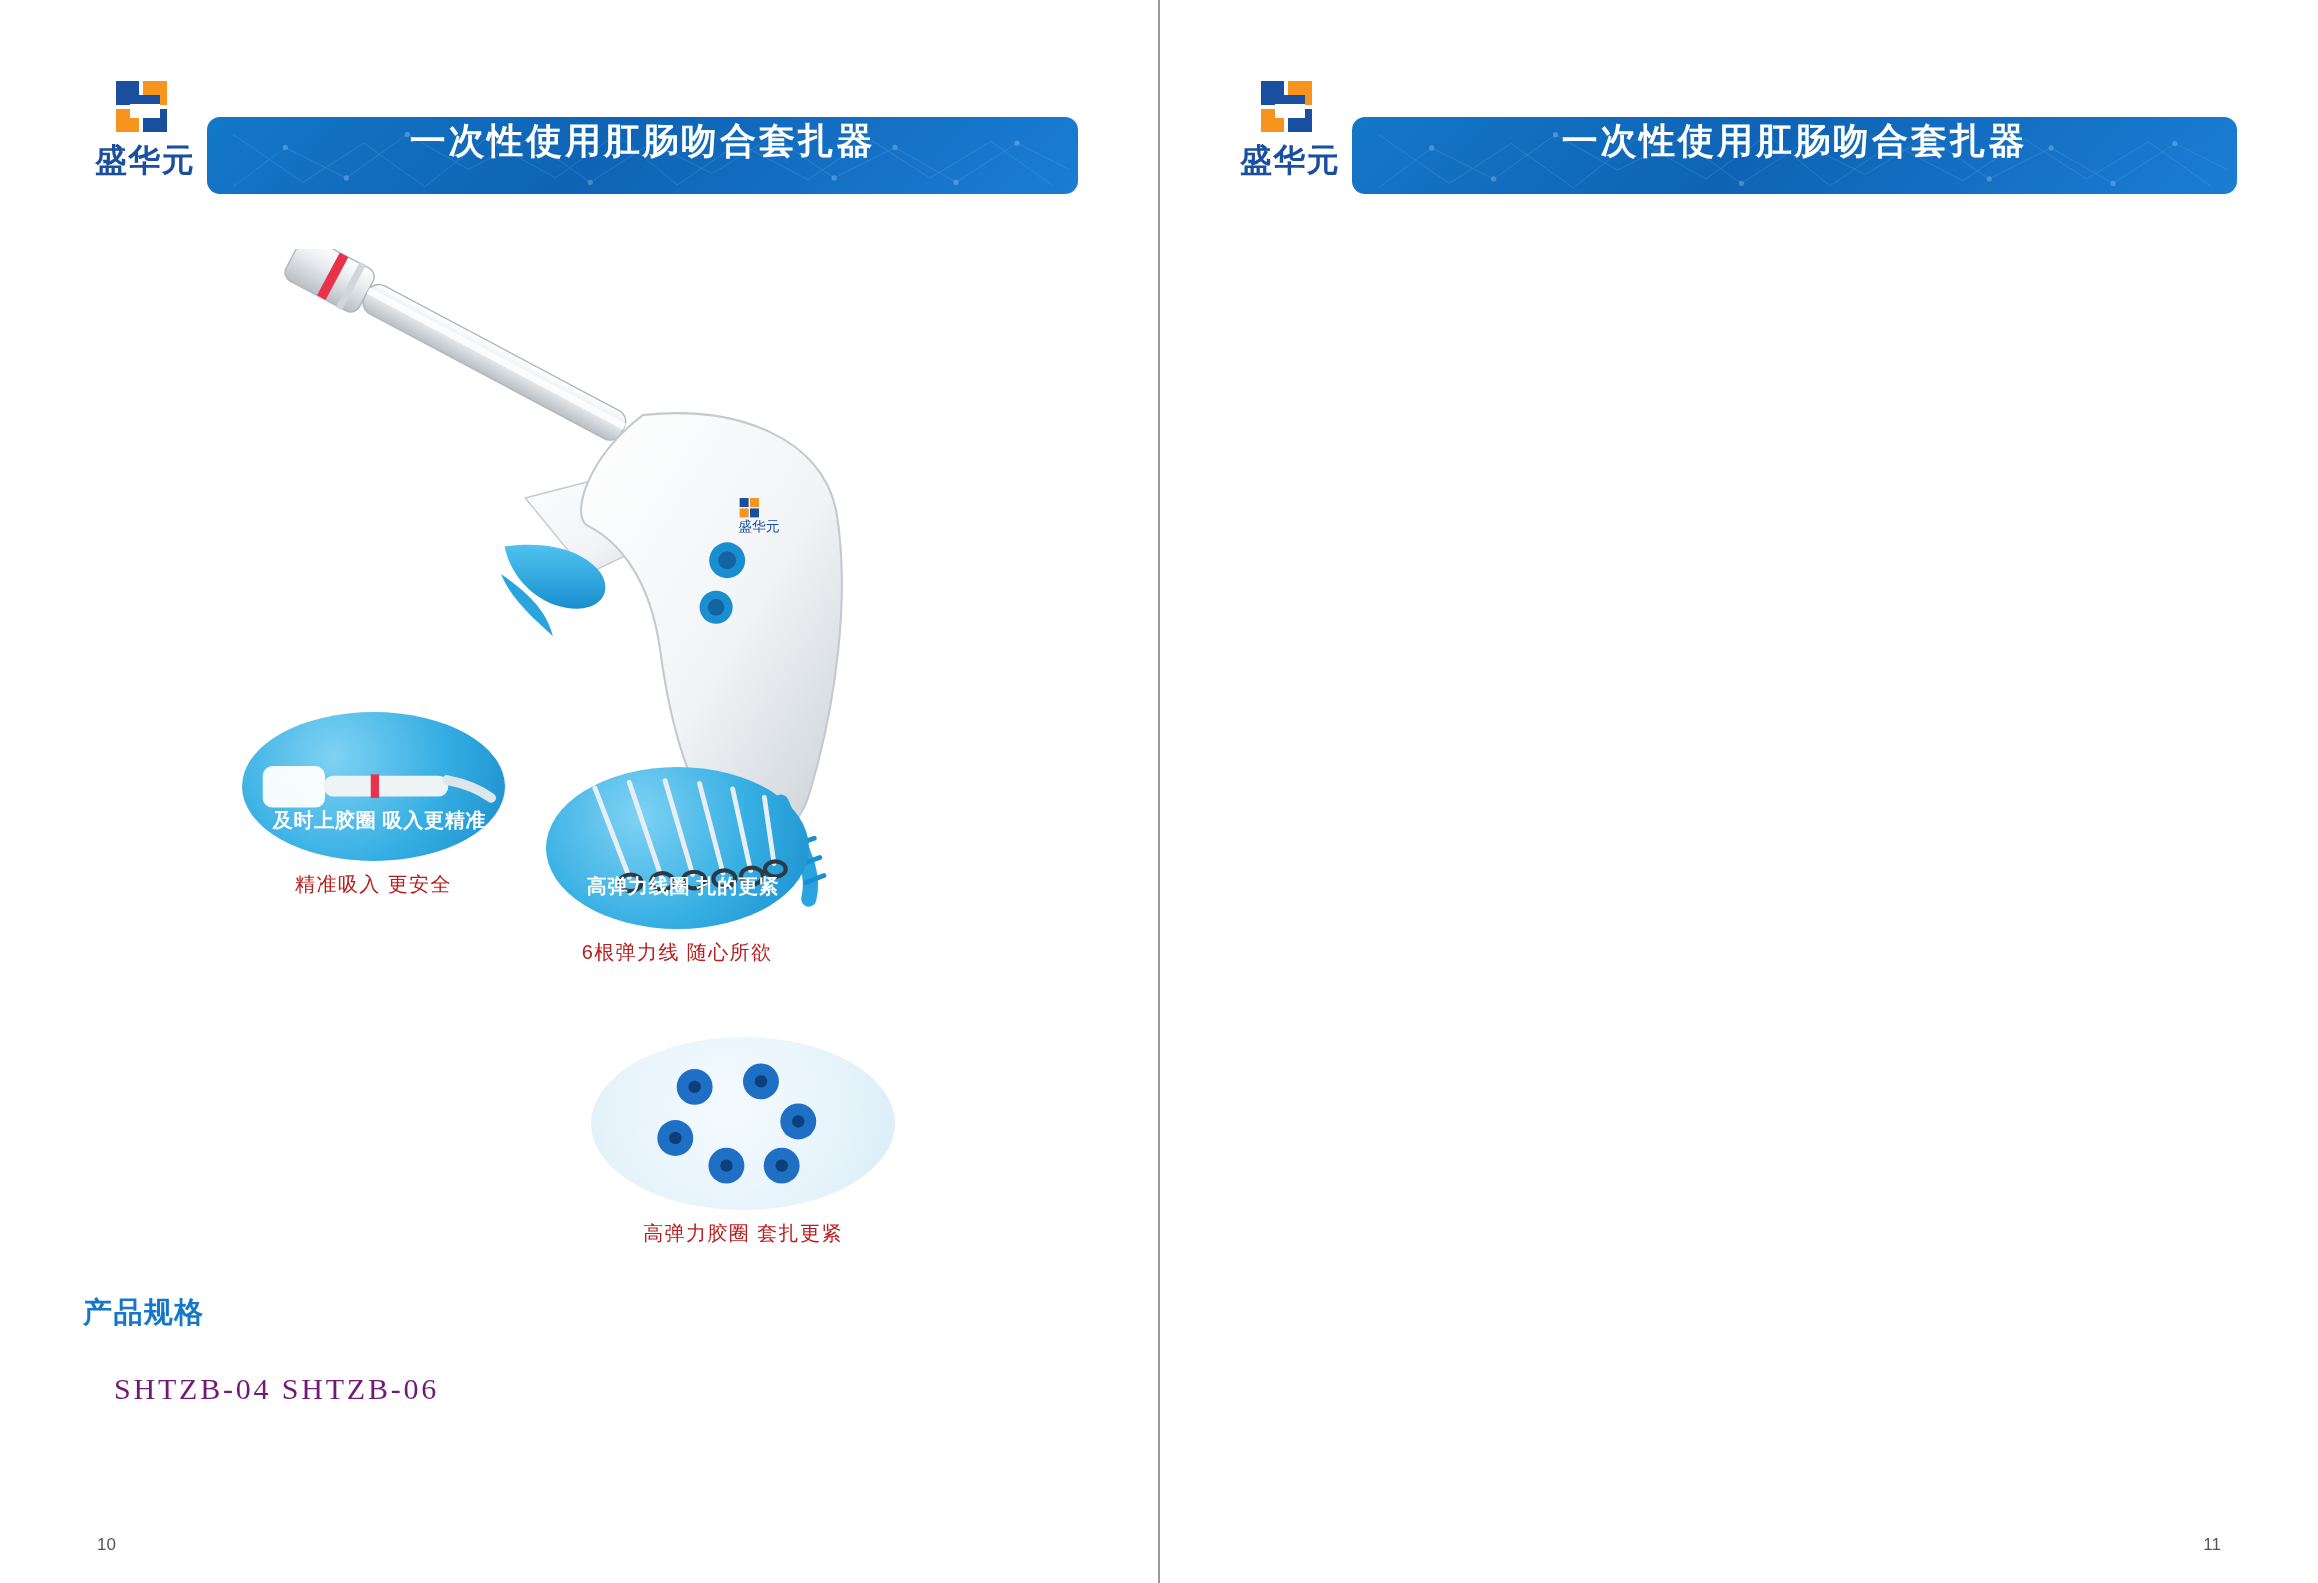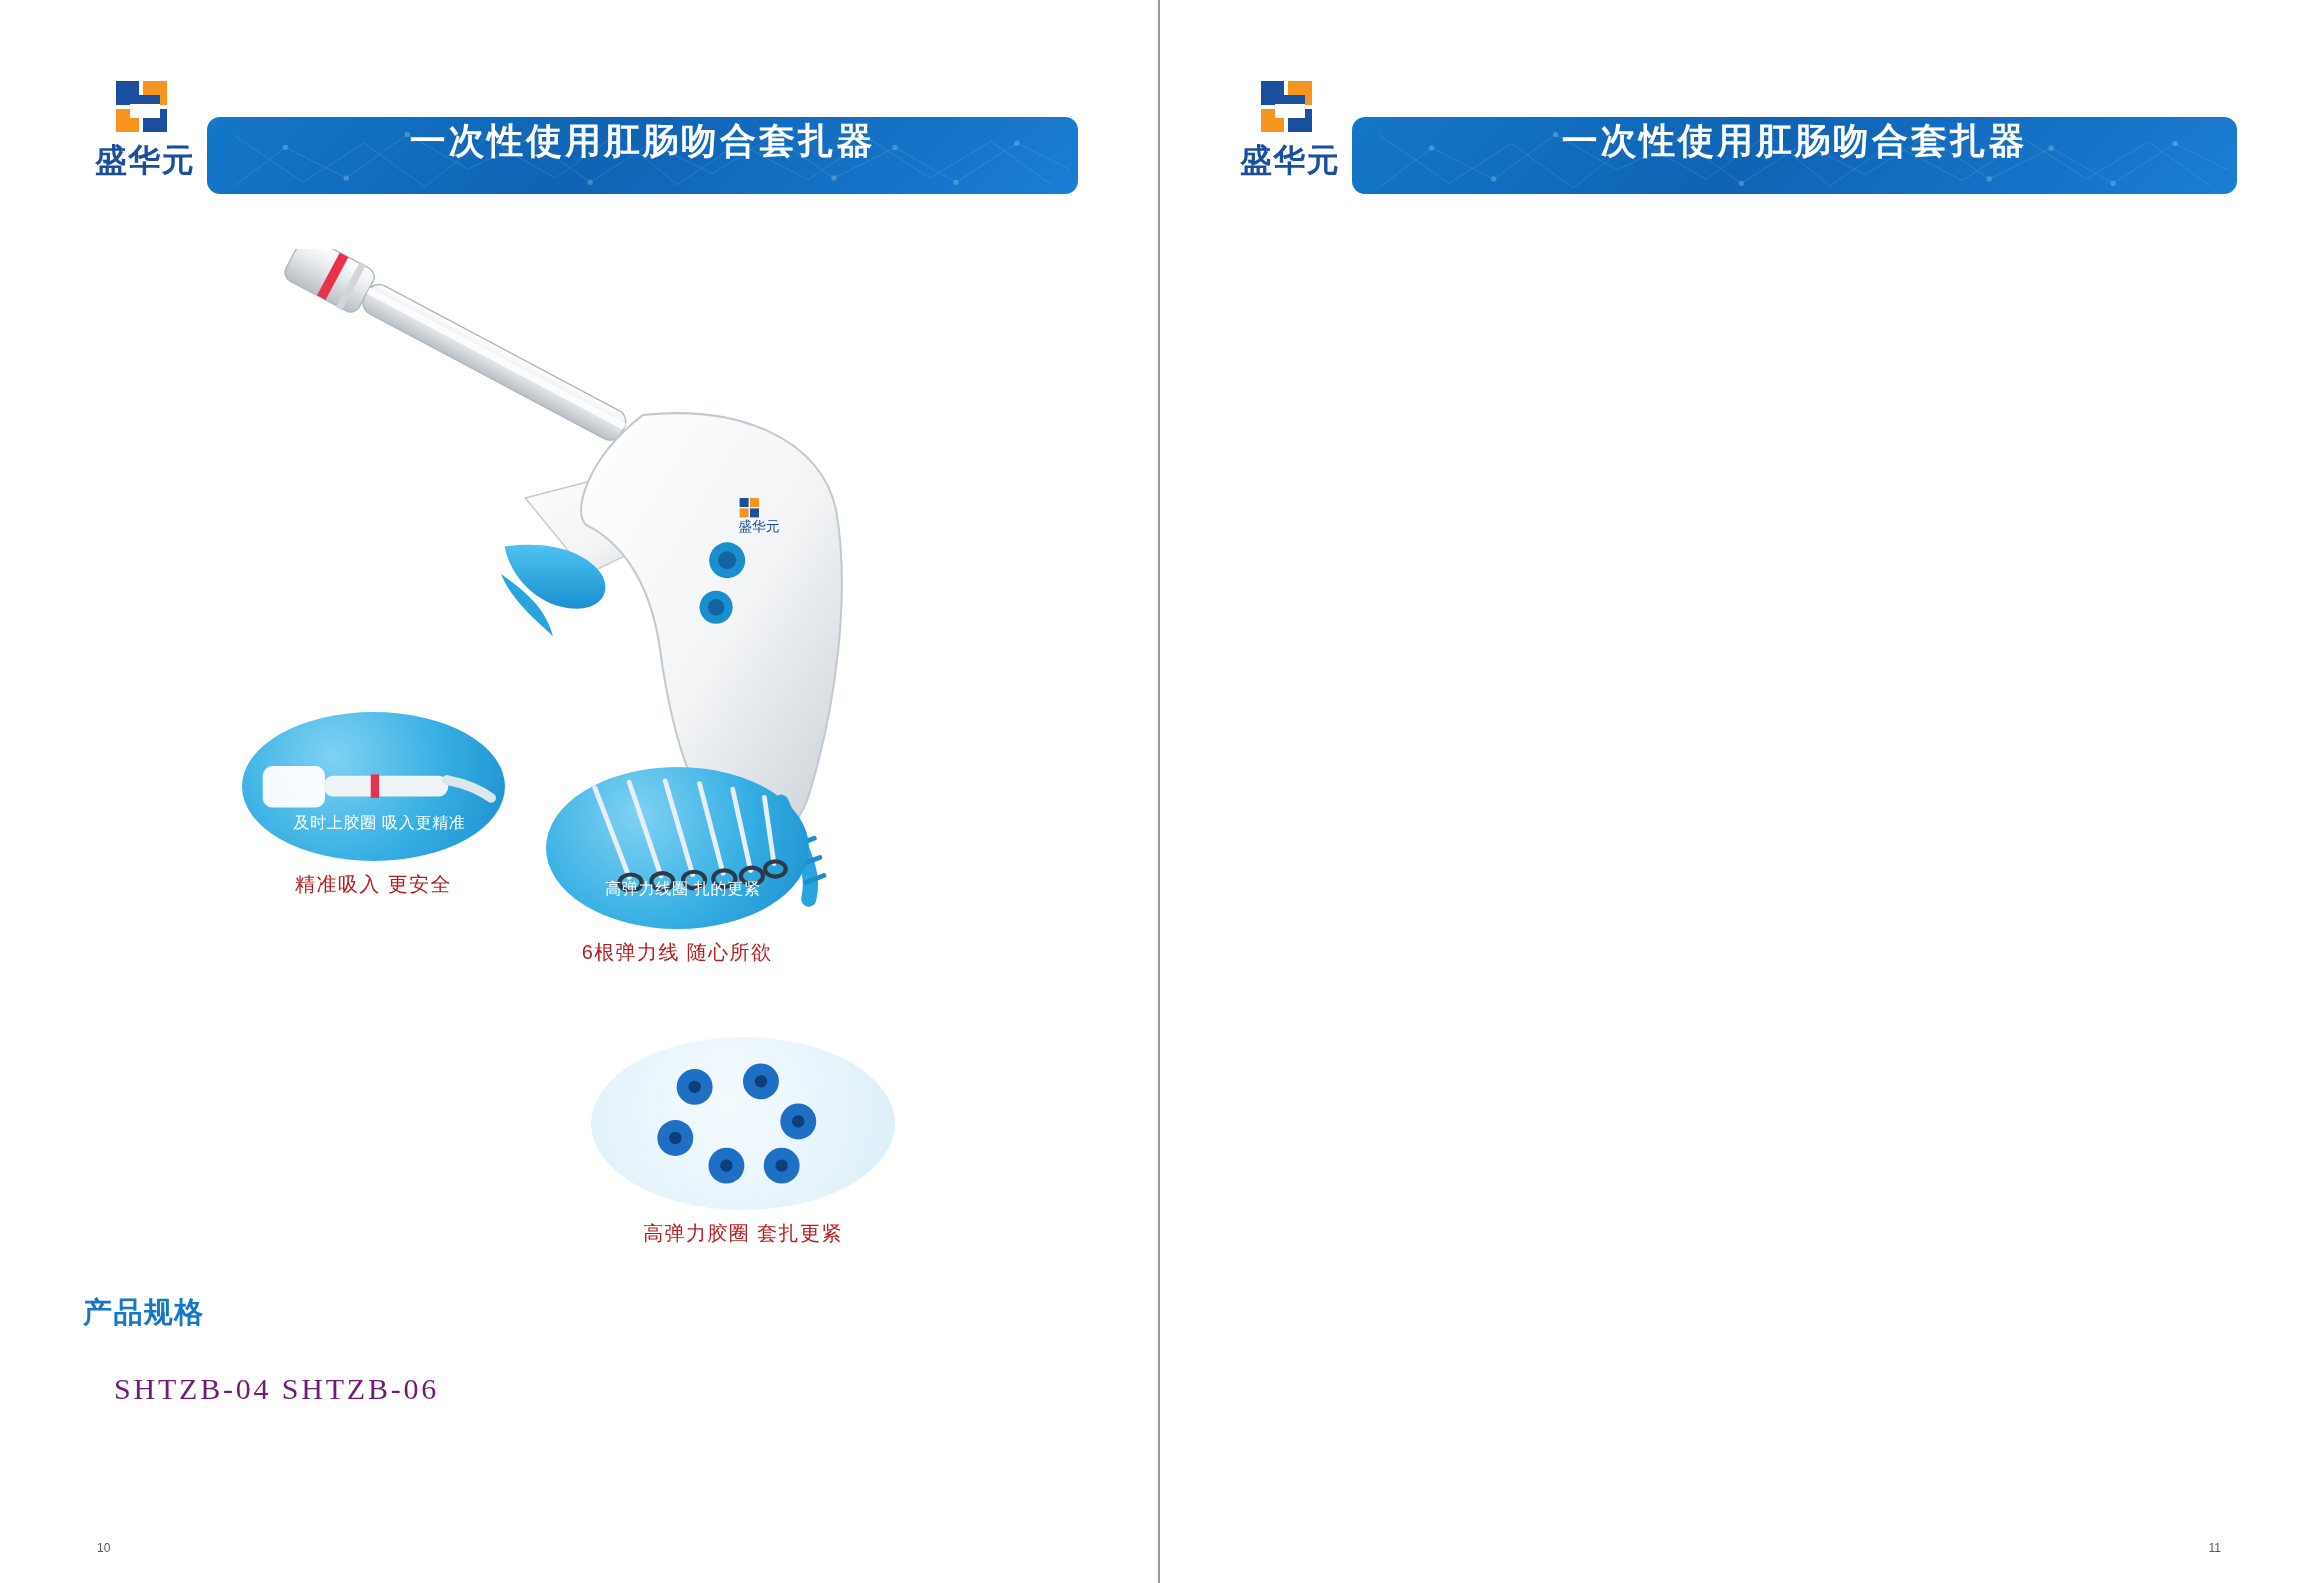--- a/index.html
+++ b/index.html
@@ -125,22 +125,22 @@
     background: radial-gradient(circle at 35% 30%, #7fd2f3 0%, #35aee3 55%, #1b8ccb 100%);
     position: relative;
     overflow: hidden;
     margin: 0 auto;
   }
   .circle .capt {
     position: absolute;
     left: 12px; right: 0;
     bottom: 18%;
     color: #ffffff;
-    font-size: 16px;
-    font-weight: normal;
+    font-size: 20px;
+    font-weight: bold;
     letter-spacing: 0.7px;
   }
   .circle-label {
     margin-top: 10px;
     font-size: 20px;
     color: #b91c1c;
     letter-spacing: 1.4px;
     white-space: nowrap;
   }
 
@@ -158,21 +158,21 @@
     left: 114px;
     top: 1372px;
     font-size: 30px;
     color: #701a75;
     letter-spacing: 2.8px;
     font-family: "Liberation Serif", serif;
   }
   .page-num {
     position: absolute;
     bottom: 29px;
-    font-size: 12px;
+    font-size: 17px;
     color: #555;
   }
   .page-num-left { left: 97px; }
   .page-num-right { right: 97px; }
 </style>
 </head>
 <body>
 
 <div class="spread">
 

